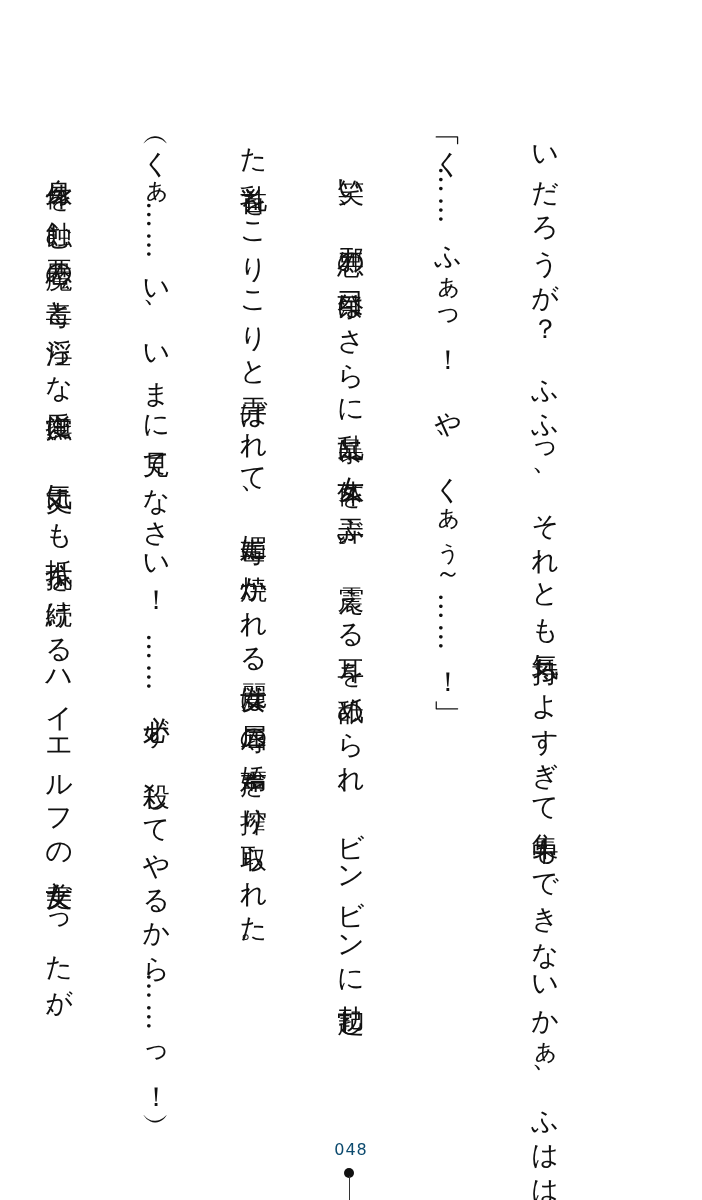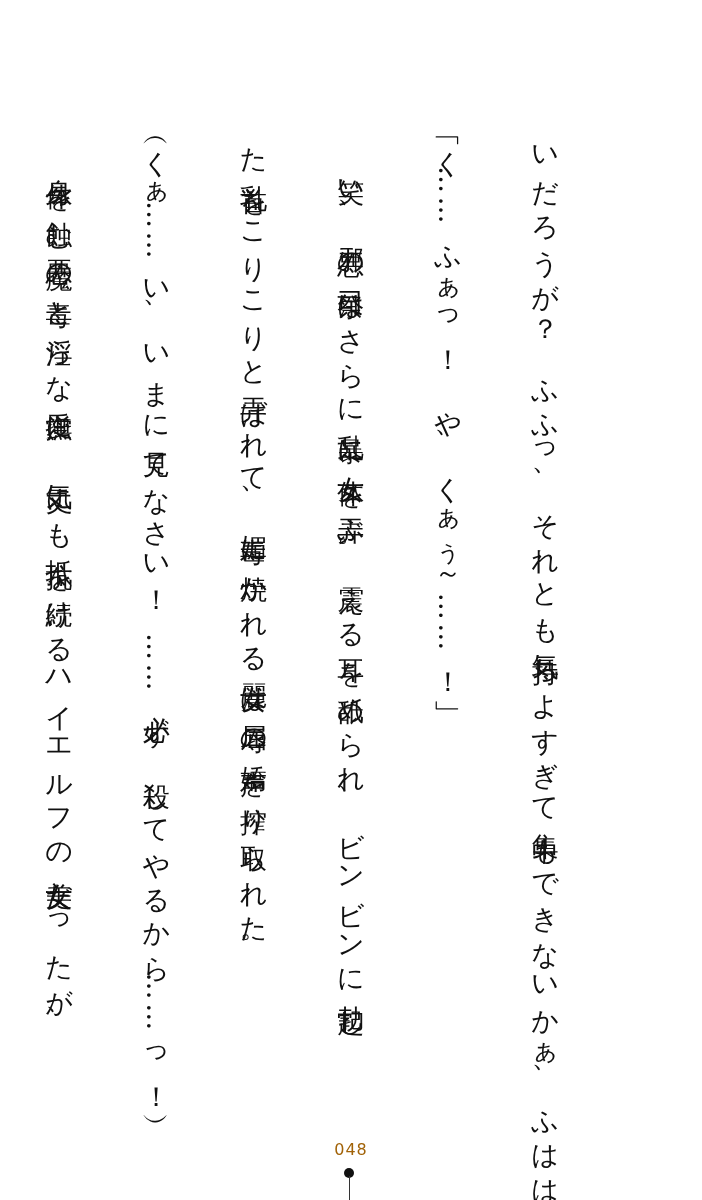--- a/index.html
+++ b/index.html
@@ -38,21 +38,21 @@
     display: block;
   }
   .page-number {
     position: absolute;
     top: 1140px;
     left: 0;
     width: 702px;
     text-align: center;
     font-family: "DejaVu Sans", "Liberation Sans", sans-serif;
     font-size: 16px;
-    color: #a16207;
+    color: #0c4a6e;
     letter-spacing: 1px;
   }
   .page-dot {
     position: absolute;
     top: 1168px;
     left: 344px;
     width: 10px;
     height: 10px;
     border-radius: 50%;
     background: #111111;

